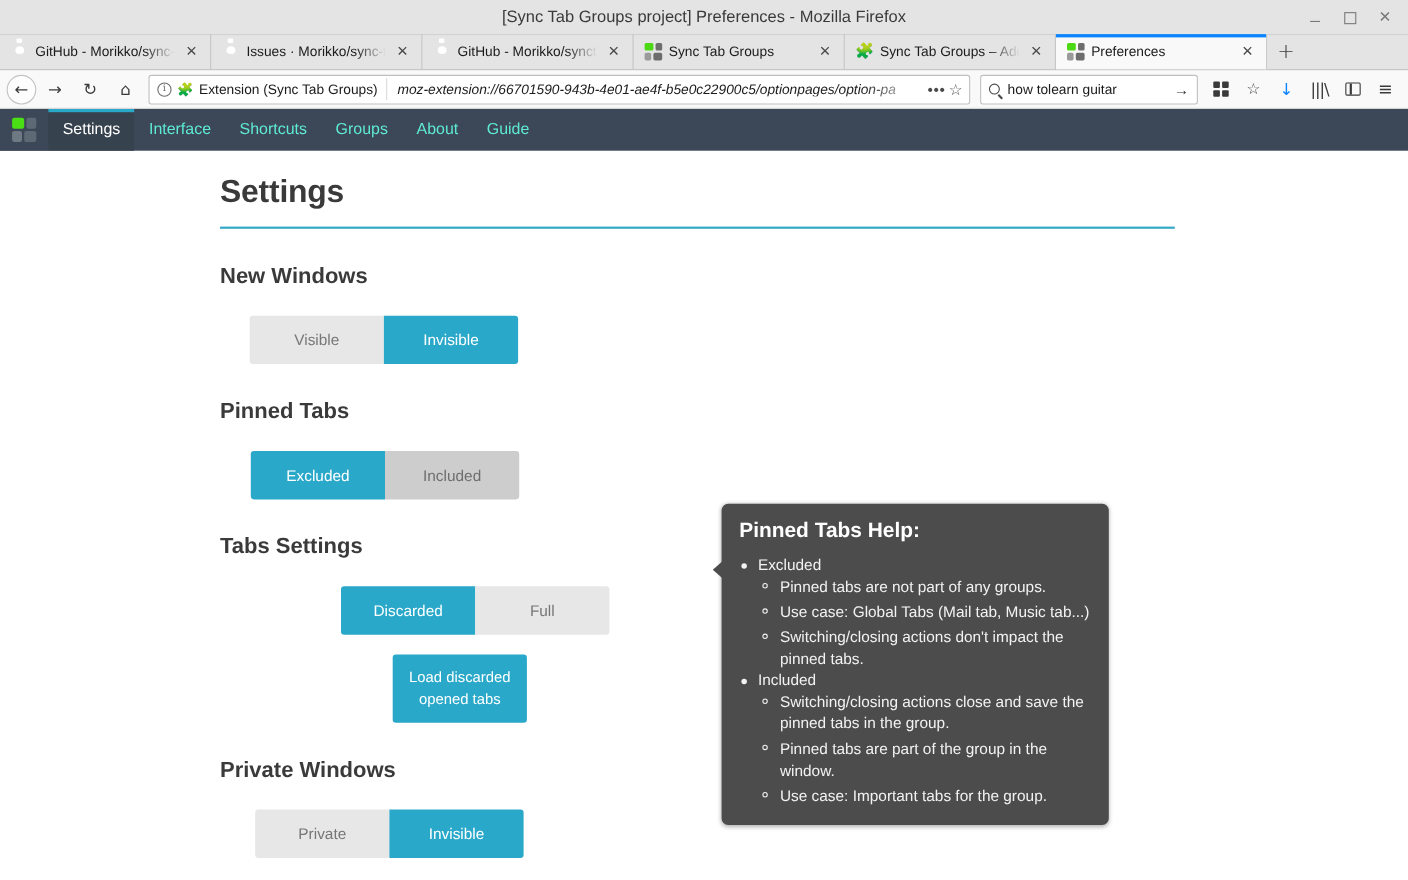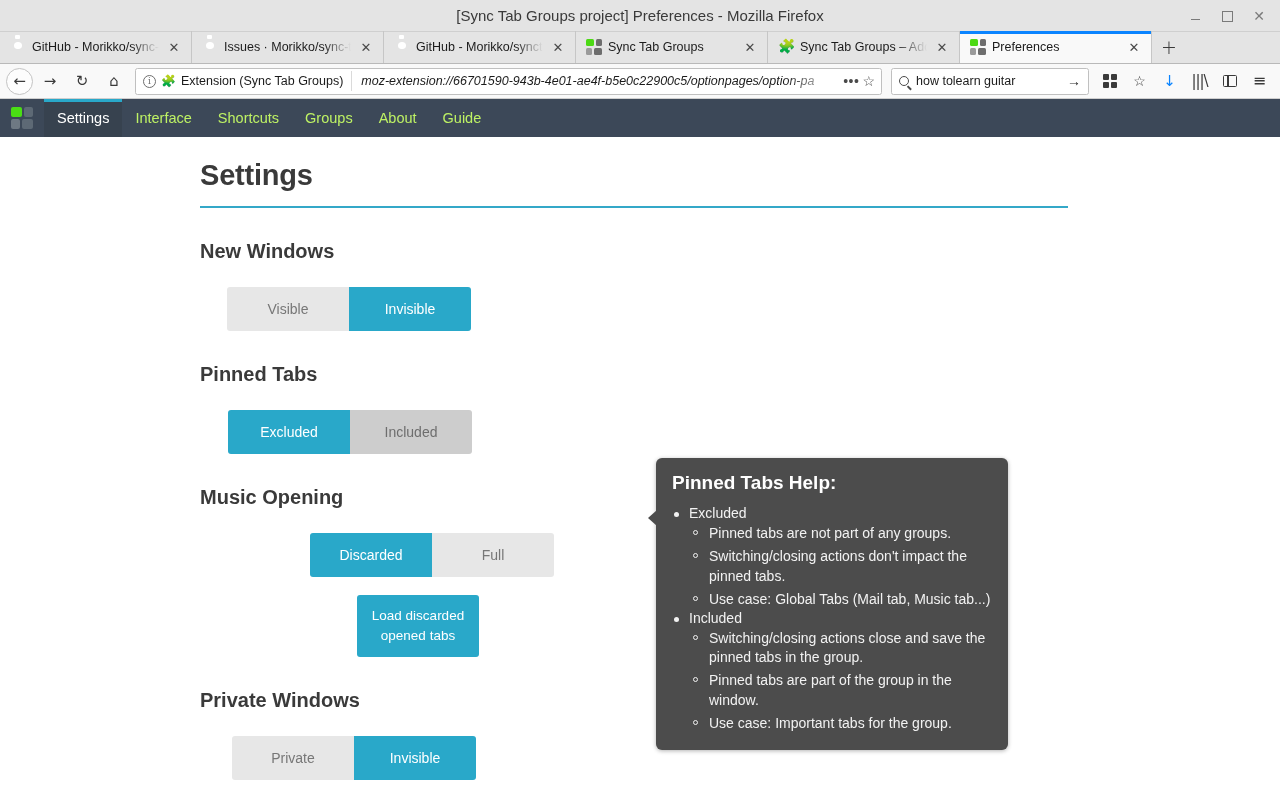--- a/index.html
+++ b/index.html
@@ -191,21 +191,21 @@
   .brand-logo { width: 22px; height: 22px; position: relative; }
   .brand-logo i { position: absolute; display: block; border-radius: 2px; }
   .brand-logo .b1 { left: 0; top: 0; width: 11px; height: 10px; background: #4ade14; }
   .brand-logo .b2 { left: 13px; top: 0; width: 9px; height: 10px; background: #5d6975; }
   .brand-logo .b3 { left: 0; top: 12px; width: 9px; height: 10px; background: #6e7983; }
   .brand-logo .b4 { left: 11px; top: 12px; width: 11px; height: 10px; background: #5d6975; }
 
   .appnav-items { display: flex; align-items: stretch; }
   .appnav-item {
     display: flex; align-items: center; padding: 0 13px;
-    color: #bef264; font-size: 14.5px; position: relative;
+    color: #5eead4; font-size: 14.5px; position: relative;
   }
   .appnav-item.active {
     background: #37424f; color: #ffffff;
   }
   .appnav-item.active::before {
     content: ""; position: absolute; left: 0; right: 0; top: 0; height: 3px;
     background: #29a8c9;
   }
 
   .content { position: relative; padding-left: 200px; }
@@ -420,42 +420,42 @@
         <button class="seg-btn first">Visible</button>
         <button class="seg-btn last active">Invisible</button>
       </div>
 
       <div class="section-title">Pinned Tabs</div>
       <div class="btn-group group-ind-1">
         <button class="seg-btn first active">Excluded</button>
         <button class="seg-btn last hovered">Included</button>
       </div>
 
-      <div class="section-title">Music Opening</div>
+      <div class="section-title">Tabs Settings</div>
       <div class="btn-group group-ind-2">
         <button class="seg-btn first active">Discarded</button>
         <button class="seg-btn last">Full</button>
       </div>
       <button class="action-btn">Load discarded opened tabs</button>
 
       <div class="section-title">Private Windows</div>
       <div class="btn-group group-ind-3">
         <button class="seg-btn first">Private</button>
         <button class="seg-btn last active">Invisible</button>
       </div>
     </div>
 
     <div class="help-panel">
       <div class="help-title">Pinned Tabs Help:</div>
       <ul class="help-list">
         <li class="help-l1">Excluded</li>
         <ul class="help-l2-wrap">
           <li class="help-l2">Pinned tabs are not part of any groups.</li>
+          <li class="help-l2">Use case: Global Tabs (Mail tab, Music tab...)</li>
           <li class="help-l2">Switching/closing actions don't impact the pinned tabs.</li>
-          <li class="help-l2">Use case: Global Tabs (Mail tab, Music tab...)</li>
         </ul>
         <li class="help-l1">Included</li>
         <ul class="help-l2-wrap">
           <li class="help-l2">Switching/closing actions close and save the pinned tabs in the group.</li>
           <li class="help-l2">Pinned tabs are part of the group in the window.</li>
           <li class="help-l2">Use case: Important tabs for the group.</li>
         </ul>
       </ul>
     </div>
 

